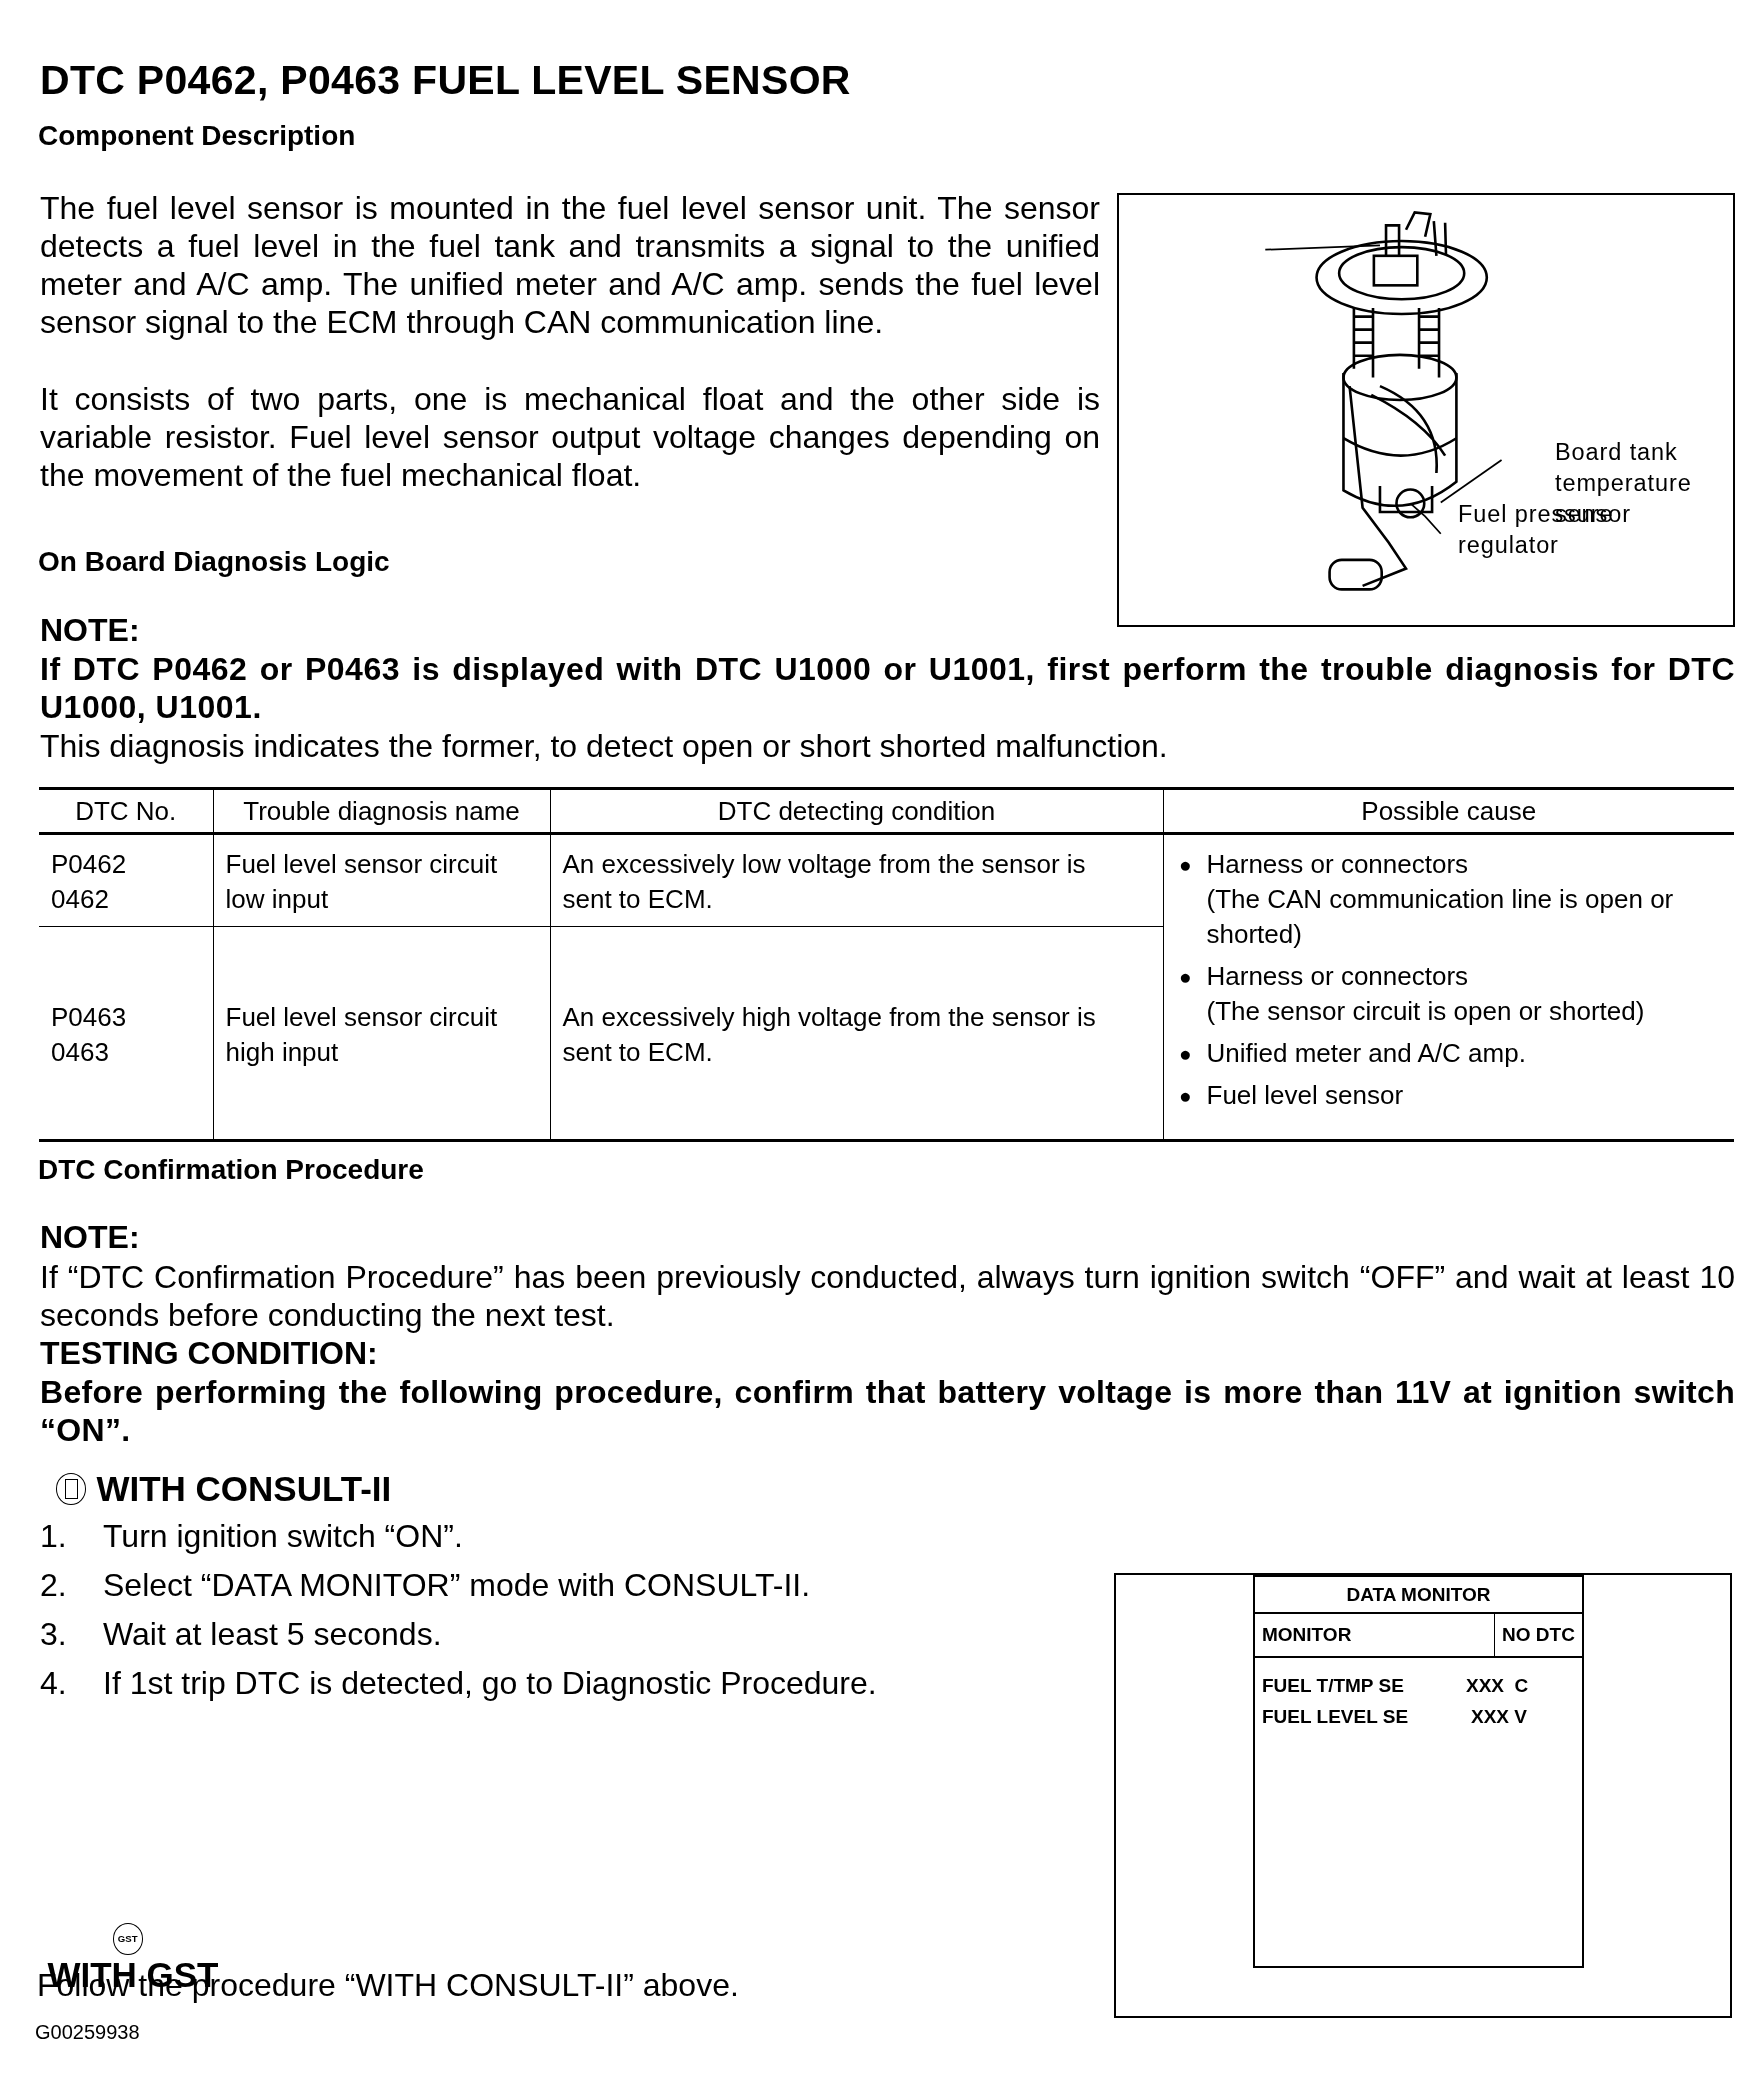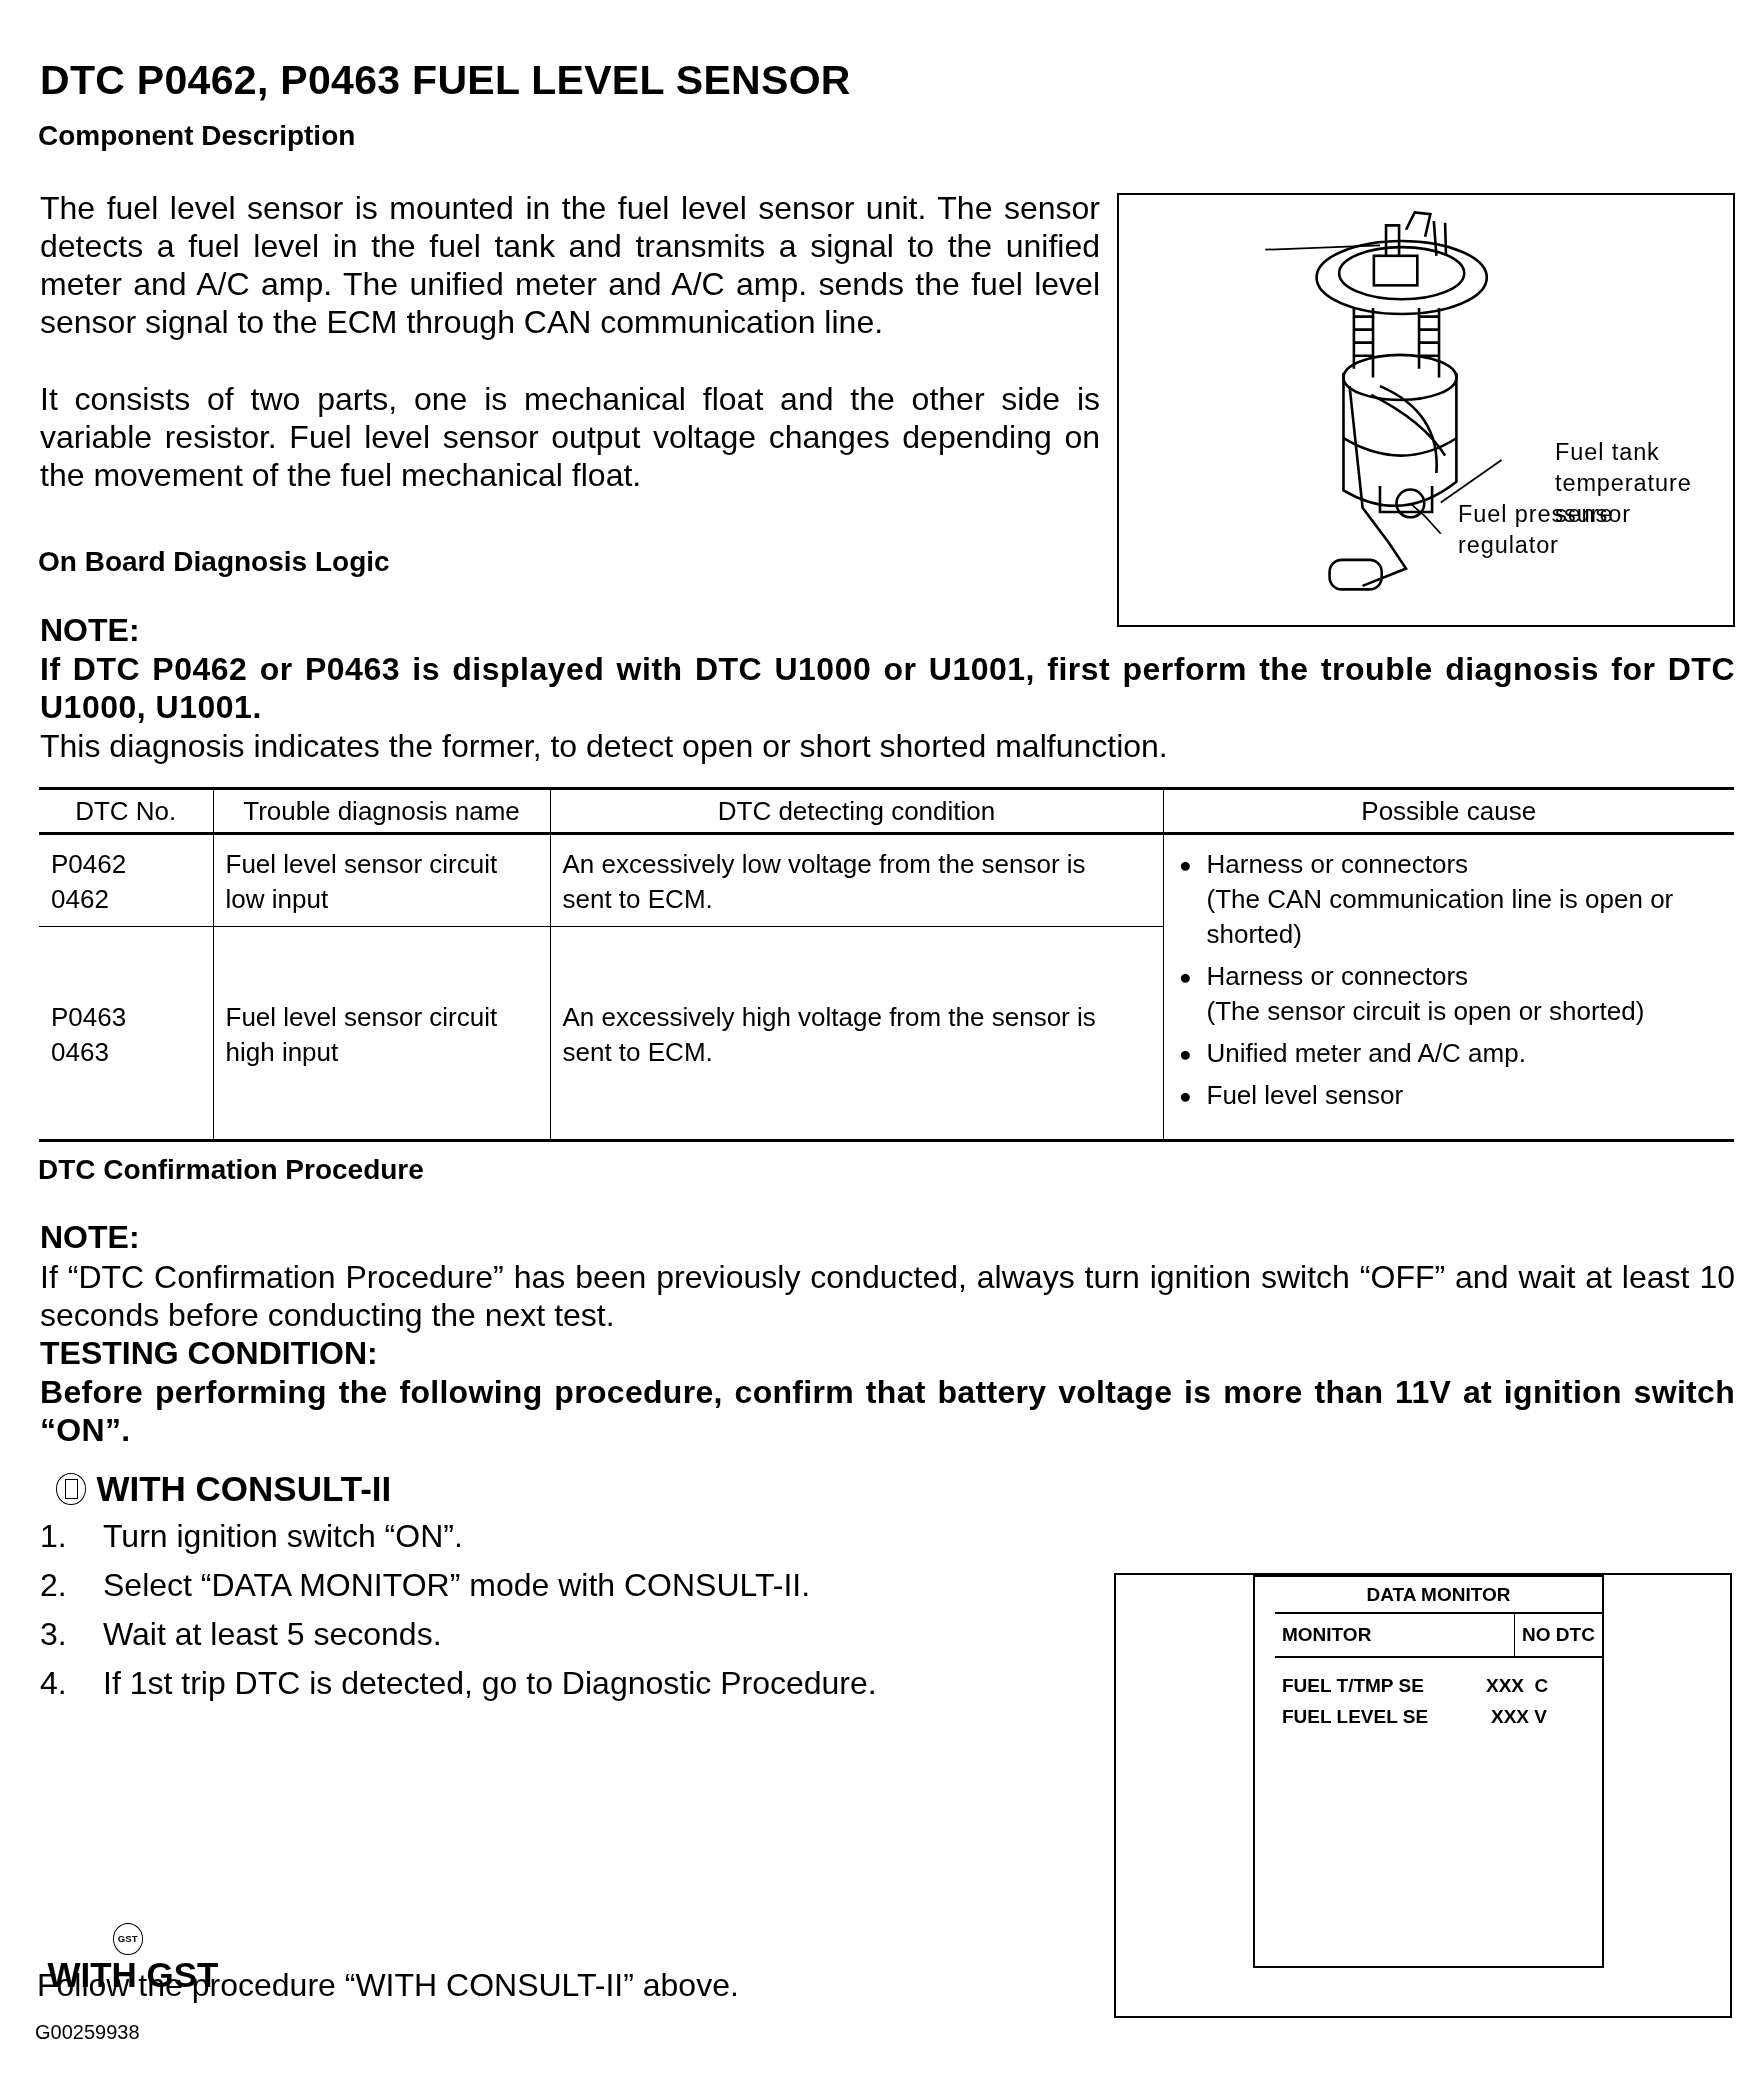--- a/index.html
+++ b/index.html
@@ -17,21 +17,21 @@
   table.dtc th { font-weight:normal; text-align:center; padding:3.5px 8.7px; border-bottom:3.5px solid #000; }
   table.dtc td { vertical-align:top; padding:12px 12px 8.7px 12px; }
   table.dtc .vl { border-left:1.7px solid #000; }
   table.dtc .hl td { border-top:1.7px solid #000; }
   .bullets { margin:0; padding:0; list-style:none; }
   .bullets li { position:relative; padding-left:31px; margin-bottom:7px; }
   .bullets li::before { content:"\25CF"; position:absolute; left:3.5px; top:0; font-size:21px; }
   .steps { margin:0; padding:0; list-style:none; }
   .steps li { display:flex; font-size:32px; line-height:49px; }
   .steps .num { width:63px; }
-  .dm { border:2.6px solid #000; font-family:"Liberation Sans", sans-serif; font-weight:bold; font-size:19px;padding-left:20px; }
+  .dm { border:2.6px solid #000; font-family:"Liberation Sans", sans-serif; font-weight:bold; font-size:19px; }
   .roundicon { display:inline-block; border:1.7px solid #000; border-radius:50%; width:28px; height:29.5px;
                position:relative; vertical-align:middle; }
 </style>
 </head>
 <body>
 
 <div class="abs h1" style="left:40px; top:57px;">DTC P0462, P0463 FUEL LEVEL SENSOR</div>
 
 <div class="abs h2" style="left:38px; top:120px;">Component Description</div>
 <div class="abs p just" style="left:40px; top:189px; width:1060px;">The fuel level sensor is mounted in the fuel level sensor unit. The sensor detects a fuel level in the fuel tank and transmits a signal to the unified meter and A/C amp. The unified meter and A/C amp. sends the fuel level sensor signal to the ECM through CAN communication line.</div>
@@ -64,21 +64,21 @@
       <path d="M300 220 Q370 250 365 320 M290 230 Q350 260 375 300"></path>
     </g>
 
     <g stroke="#000" stroke-width="2" fill="none">
       <path d="M168 63 L300 58"></path>
       <path d="M370 215 L300 264" transform="translate(70,90)"></path>
       <path d="M335 355 L352 370 L370 390"></path>
     </g>
   </svg>
   <div class="abs figlabel" style="left:436px; top:242px;">
-    <div>Fuel tank</div>
+    <div>Board tank</div>
     <div>temperature</div>
     <div>sensor</div>
   </div>
   <div class="abs figlabel" style="left:339px; top:304px;">
     <div>Fuel pressure</div>
     <div>regulator</div>
   </div>
 </div>
 
 <div class="abs h2" style="left:38px; top:546px;">On Board Diagnosis Logic</div>

